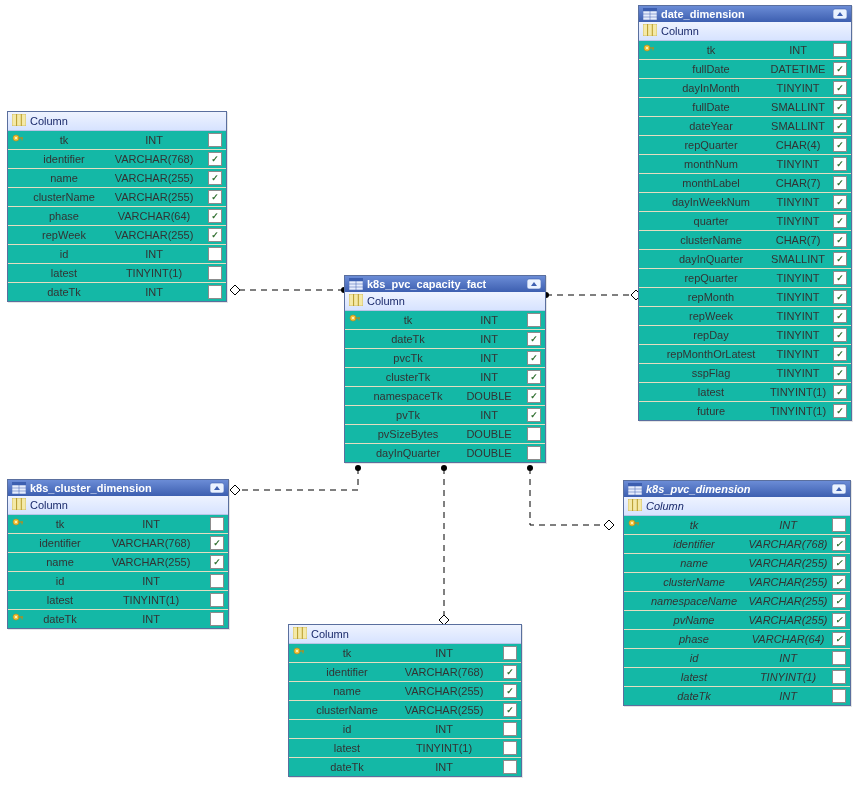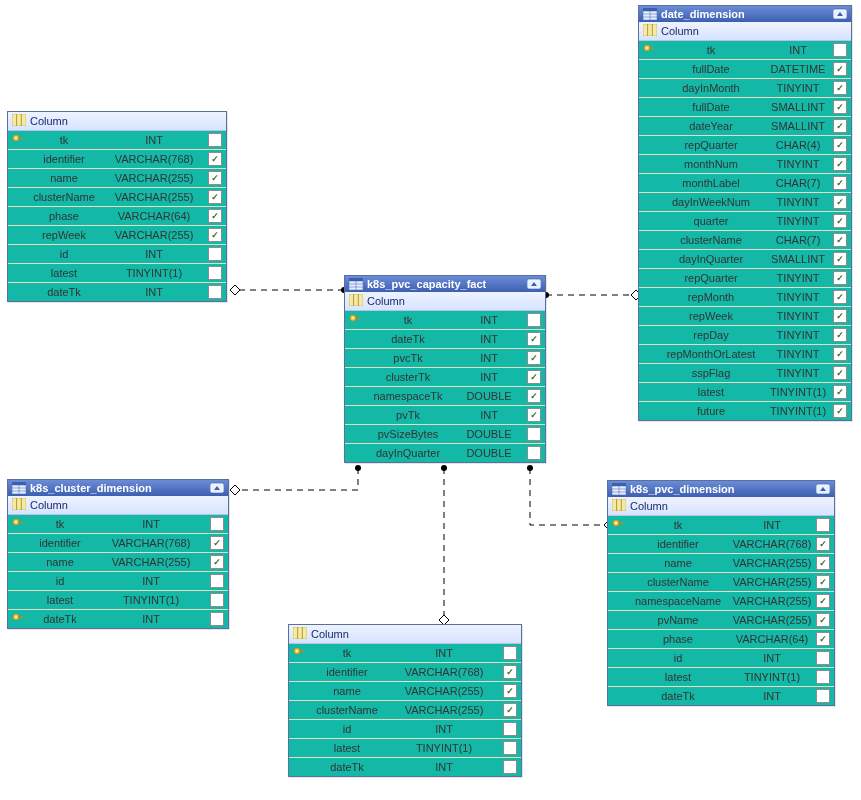--- a/index.html
+++ b/index.html
@@ -422,21 +422,21 @@
           <span class="chk empty">✓</span>
         </div>
         <div class="row">
           <span class="keycell"></span>
           <span class="colname" style="min-width:86px">dayInQuarter</span>
           <span class="coltype">DOUBLE</span>
           <span class="chk empty">✓</span>
         </div>
       </div>
     </div>
-    <div class="table" style="left: 607px; top: 480px; width: 226px;">
+    <div class="table" style="left: 623px; top: 480px; width: 226px; font-style: italic;">
       <div class="title-bar">
         <span>
           <svg width="14" height="12" viewBox="0 0 14 12">
             <rect x="0" y="0" width="14" height="3" fill="#3d5fb0"></rect>
             <rect x="0" y="3" width="14" height="9" fill="#e6edfc" stroke="#3d5fb0" stroke-width="0.5"></rect>
             <line x1="7" y1="3" x2="7" y2="12" stroke="#3d5fb0" stroke-width="0.5"></line>
             <line x1="0" y1="6" x2="14" y2="6" stroke="#3d5fb0" stroke-width="0.5"></line>
             <line x1="0" y1="9" x2="14" y2="9" stroke="#3d5fb0" stroke-width="0.5"></line>
           </svg>
         </span>

